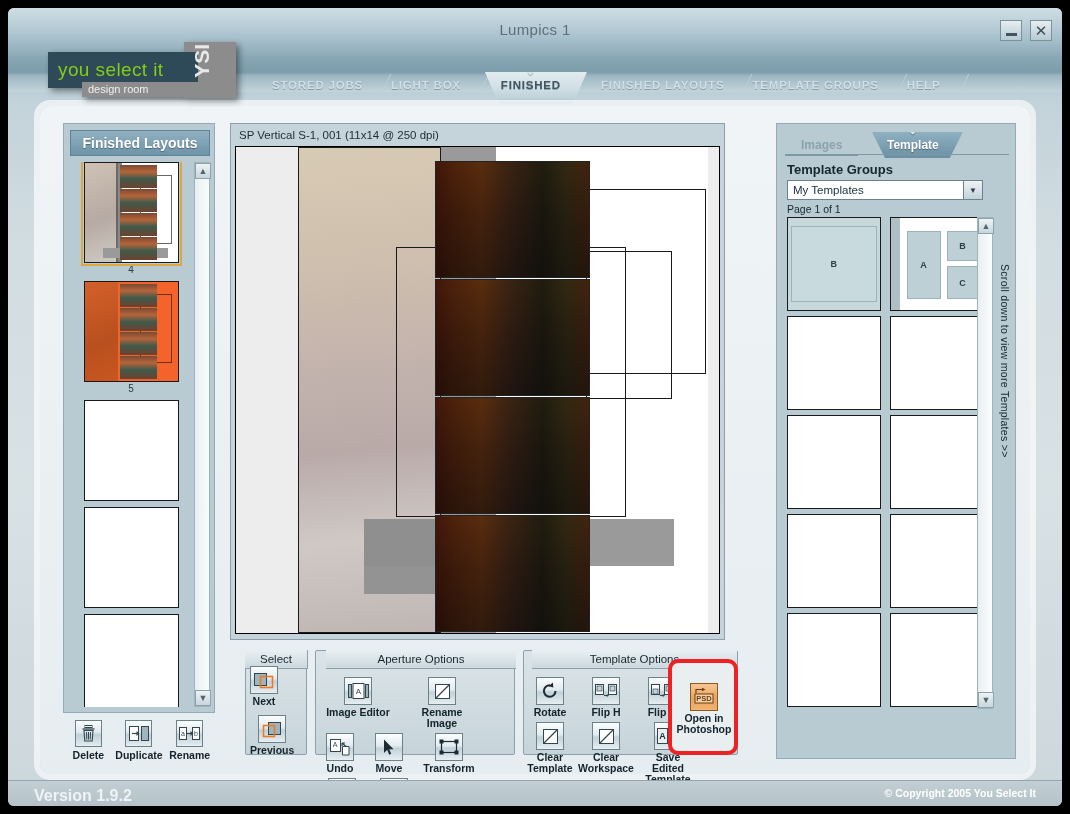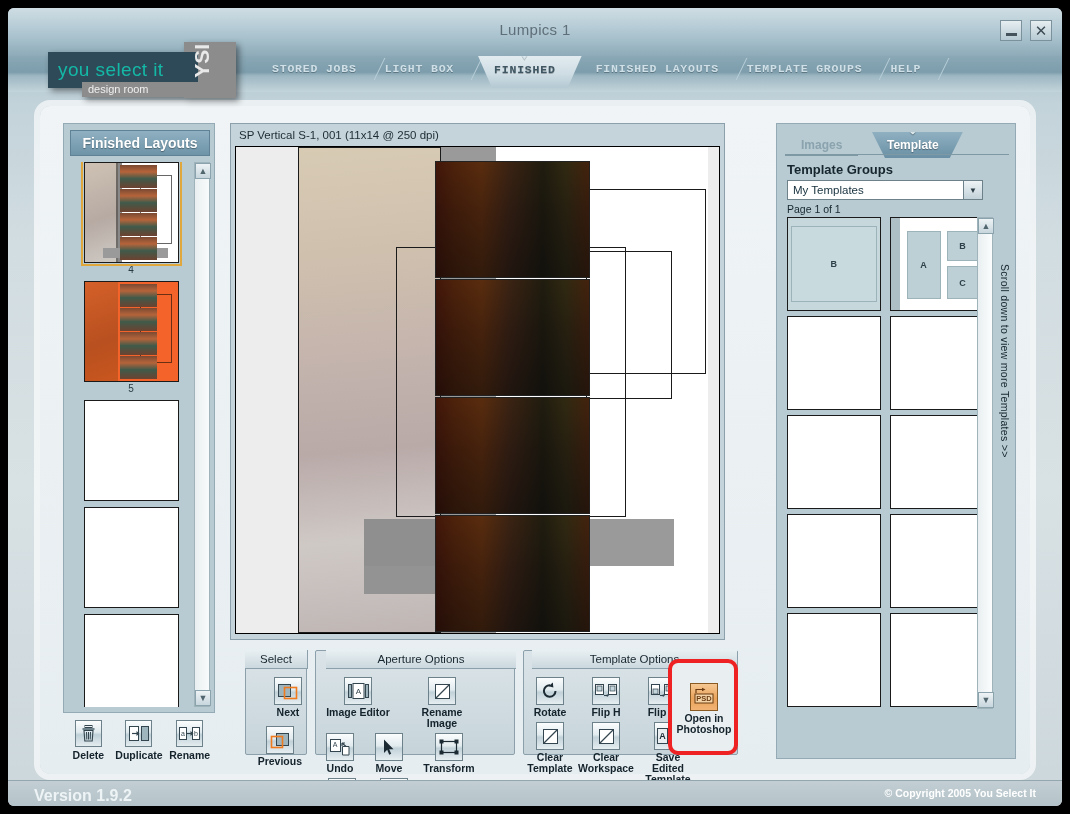--- a/index.html
+++ b/index.html
@@ -44,21 +44,21 @@
   .logo{
     position:absolute; left:40px; top:34px; width:188px; height:56px;
     z-index:40;
     filter:drop-shadow(3px 3px 3px rgba(0,0,0,.45));
   }
   .logo-dark{
     position:absolute; left:0; top:10px; width:150px; height:36px;
     background:#2e4a58;
     display:flex; align-items:center;
   }
-  .logo-dark span{ color:#14b8a6; font-size:19px; padding-left:10px; letter-spacing:.4px; }
+  .logo-dark span{ color:#84cc16; font-size:19px; padding-left:10px; letter-spacing:.4px; }
   .logo-gray{
     position:absolute; left:136px; top:0; width:52px; height:56px;
     background:#8c8c8c;
   }
   .logo-ysi{
     position:absolute; left:142px; top:2px;
     color:#e9e9e9; font-size:21px; font-weight:bold;
     writing-mode:vertical-rl; transform:rotate(180deg);
     letter-spacing:0px;
   }
@@ -66,21 +66,21 @@
     position:absolute; left:34px; top:40px; width:154px;
     background:#8c8c8c; color:#efefef; font-size:11px;
     padding:1px 0 2px 6px;
   }
 
   
   .navbar{
     position:absolute; left:0; top:48px; width:100%; height:36px;
     background:linear-gradient(to bottom,#8aa8b6 0%,#7d9dac 45%,#9db7c2 55%,#c3d4db 100%);
   }
-  .navtabs{ position:absolute; left:250px; top:0; height:36px; display:flex; align-items:flex-start;font-family:Liberation Mono, monospace; }
+  .navtabs{ position:absolute; left:250px; top:16px; height:36px; display:flex; align-items:flex-start; }
   .navtab{
     position:relative; height:25px; display:flex; align-items:center;
     padding:0 14px; cursor:pointer;
     font-size:11.5px; font-weight:bold; letter-spacing:.8px;
     color:#cfe0e8;
     text-shadow:0 1px 0 rgba(0,0,0,.25);
   }
   .navtab::after{
     content:""; position:absolute; right:-9px; top:2px;
     width:1px; height:22px; background:#b9cfd9;
@@ -460,21 +460,21 @@
           <div class="stack-photo" style="background:linear-gradient(90deg,#7a3b2c 0%,#8f5a33 12%,#a5743f 30%,#6d5c55 48%,#3b4a42 70%,#5a6b4e 85%,#7d5a3c 100%),linear-gradient(180deg,#8a6239 0%,#6b4b35 45%,#4c3a2e 100%);background-blend-mode:multiply;"></div>
           <div class="stack-photo" style="background:linear-gradient(90deg,#7a3b2c 0%,#8f5a33 12%,#a5743f 30%,#6d5c55 48%,#3b4a42 70%,#5a6b4e 85%,#7d5a3c 100%),linear-gradient(180deg,#8a6239 0%,#6b4b35 45%,#4c3a2e 100%);background-blend-mode:multiply;"></div>
           <div class="stack-photo" style="background:linear-gradient(90deg,#7a3b2c 0%,#8f5a33 12%,#a5743f 30%,#6d5c55 48%,#3b4a42 70%,#5a6b4e 85%,#7d5a3c 100%),linear-gradient(180deg,#8a6239 0%,#6b4b35 45%,#4c3a2e 100%);background-blend-mode:multiply;"></div>
           <div class="stack-photo" style="background:linear-gradient(90deg,#7a3b2c 0%,#8f5a33 12%,#a5743f 30%,#6d5c55 48%,#3b4a42 70%,#5a6b4e 85%,#7d5a3c 100%),linear-gradient(180deg,#8a6239 0%,#6b4b35 45%,#4c3a2e 100%);background-blend-mode:multiply;"></div>
         </div>
       </div>
     </div>
 
     <div class="toolgroup" style="left:205px;top:544px;width:62px;height:105px;">
       <div class="toolgroup-title" style="left:-1px;width:63px;">Select</div>
-      <div class="tool-grid" style="flex-direction:column;align-items:flex-end;gap:6px;top:24px;">
+      <div class="tool-grid" style="flex-direction:column;align-items:flex-start;gap:6px;top:13px;">
         <div class="toolbtn">
           <div class="box">
             <svg width="20" height="17" viewBox="0 0 20 17">
               <rect x="0.5" y="1.5" width="12" height="12" fill="#9fb5bd" stroke="#33464f"></rect>
               <rect x="6.5" y="4.5" width="12" height="11" fill="none" stroke="#f07a1e" stroke-width="1.6"></rect>
             </svg>
           </div>
           <div class="lbl">Next</div>
         </div>
         <div class="toolbtn">

